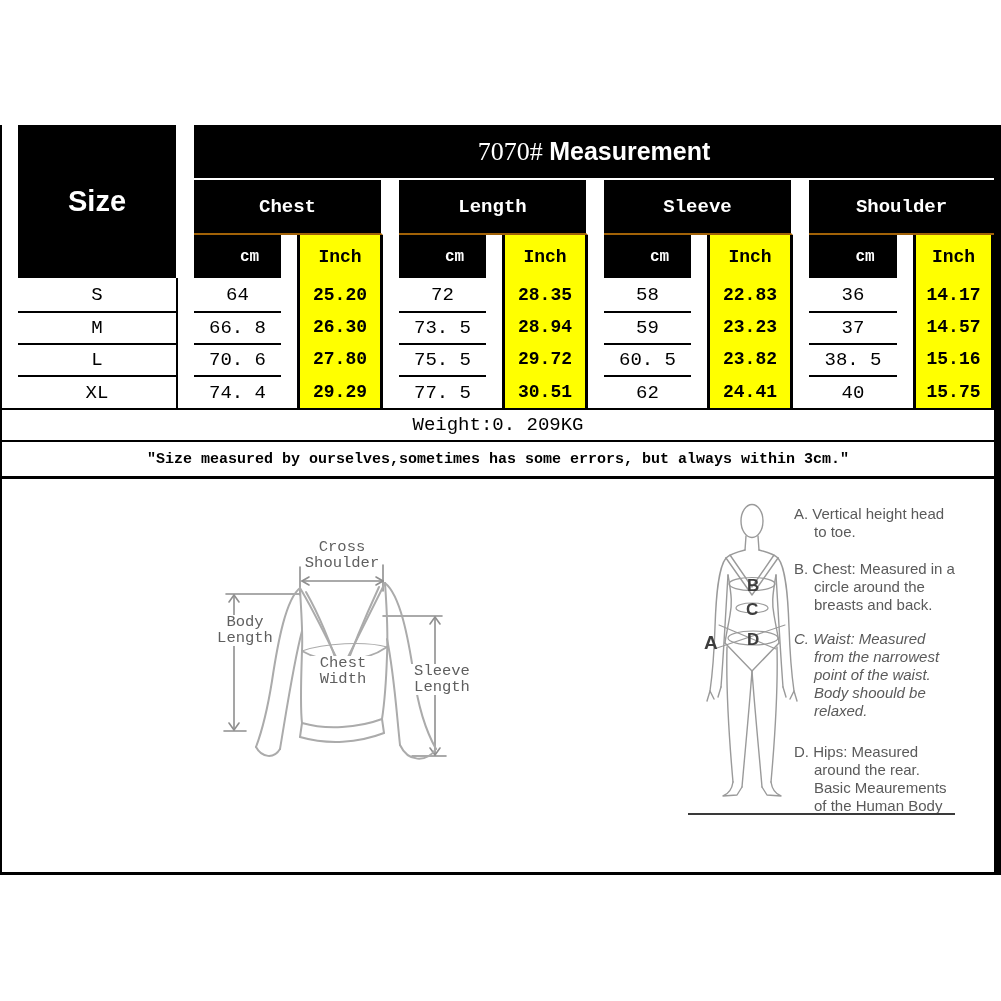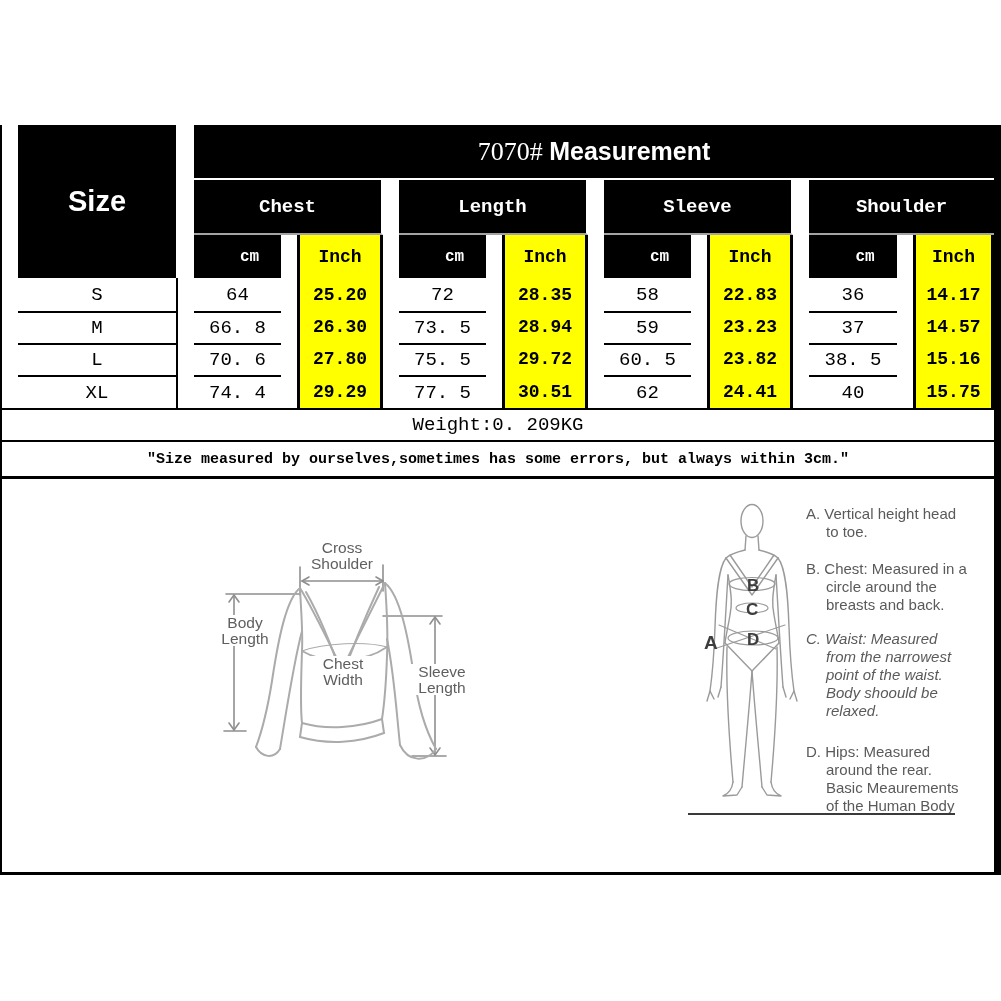--- a/index.html
+++ b/index.html
@@ -11,53 +11,53 @@
     grid-template-columns:176px 103px 102px 103px 102px 103px 102px 104px 97px;
     grid-template-rows:55px 55px 43px 33px 32px 32px 33px;}
   .c{display:flex;align-items:center;justify-content:center;box-sizing:border-box;margin-left:16px;}
   .c-size{grid-column:1;grid-row:1/4;background:#000;color:#fff;
           font-family:"Liberation Sans",sans-serif;font-weight:bold;font-size:29px;
           border-right:2px solid #fff;}
   .c-title{grid-column:2/10;grid-row:1;background:#000;color:#fff;border-bottom:2px solid #fff;}
   .t-prefix{font-family:"Liberation Serif","DejaVu Serif",serif;font-size:26px;white-space:pre;}
   .t-main{font-family:"Liberation Sans",sans-serif;font-weight:bold;font-size:25px;}
   .c-group{grid-row:2;grid-column:span 2;background:#000;color:#fff;font-weight:bold;font-size:19px;
-           border-bottom:2px solid #a3a3a3;}
+           border-bottom:2px solid #a16207;}
   .c-group.sep{border-right:2px solid #fff;}
   .c-cmh{grid-row:3;background:#000;color:#fff;font-weight:bold;font-size:16px;padding-left:24px;}
   .c-inh{grid-row:3;background:#ffff00;color:#000;font-weight:bold;font-size:18px;
          border-left:3px solid #000;border-right:3px solid #000;}
   .gr4{grid-row:4}.gr5{grid-row:5}.gr6{grid-row:6}.gr7{grid-row:7}
   .rh{background:#fff;font-size:19px;border-right:2px solid #000;}
   .wcell{background:#fff;font-size:19px;white-space:pre;}
   .ycell{background:#ffff00;font-weight:bold;font-size:18px;
          border-left:3px solid #000;border-right:3px solid #000;}
   .bt{border-top:2px solid #000;}
   .wide-row{box-sizing:border-box;width:992px;border-top:2px solid #000;background:#fff;
             display:flex;align-items:center;justify-content:center;white-space:pre;}
   .row-weight{height:32px;font-size:19px;}
   .row-fabric{height:32px;font-size:19px;}
   .row-disc{height:36px;font-size:15px;font-weight:bold;}
   
   .measure-section{position:relative;box-sizing:border-box;width:992px;height:364px;
                    border-top:3px solid #000;background:#fff;overflow:hidden;}
   .htm-heading{position:absolute;left:3px;top:164px;font-size:23px;letter-spacing:0px;color:#111;white-space:pre;}
-  .diagram-label{position:absolute;font-family:Liberation Sans, sans-serif;
+  .diagram-label{position:absolute;font-family:Liberation Mono, monospace;
                  color:#5f5f5f;font-size:15.5px;line-height:15.5px;text-align:center;background:#fff;}
   .lbl-cross{left:294px;top:61px;width:92px;background:transparent;}
   .lbl-bodylen{left:213px;top:136px;width:60px;}
   .lbl-chestw{left:309px;top:177px;width:64px;}
   .lbl-sleevelen{left:409px;top:185px;width:62px;}
   .shirt-svg{position:absolute;left:214px;top:12px;}
   .body-svg{position:absolute;left:690px;top:8px;}
   .fig-letter{font-family:"Liberation Sans",sans-serif;font-weight:bold;fill:#3d3d3d;font-size:17px;}
   .fig-letter-a{font-size:19px;}
   .notes{position:absolute;left:788px;top:0;width:196px;
          font-family:"Liberation Sans","DejaVu Sans",sans-serif;font-size:15px;line-height:18px;color:#5a5a5a;}
-  .note{margin:16px;}
+  .note{margin:4px;}
   .note div{padding-left:20px;}
   .note div:first-child{padding-left:0;}
   .note-a{margin-top:26px;}
   .note-b{margin-top:19px;}
   .note-c{margin-top:16px;font-style:italic;}
   .note-d{margin-top:23px;}
   .figure-underline{position:absolute;left:686px;top:334px;width:267px;height:0;border-top:2px solid #3a3a3a;}
 </style>
 </head>
 <body>

